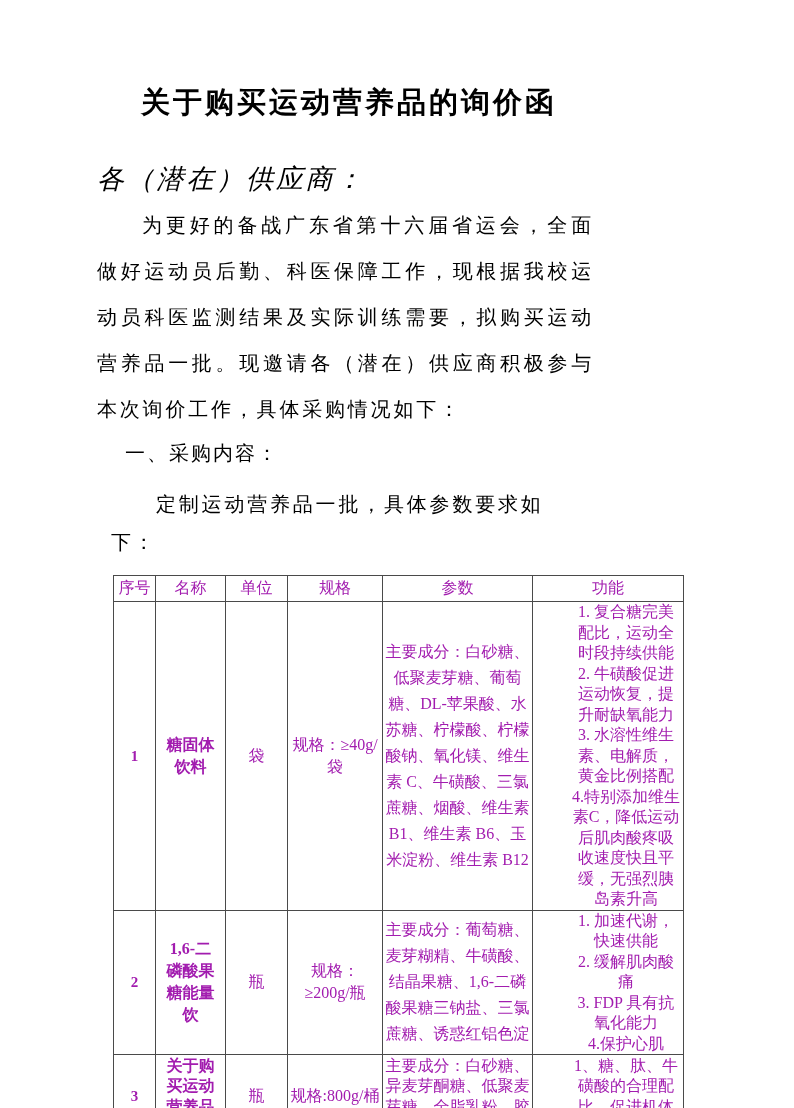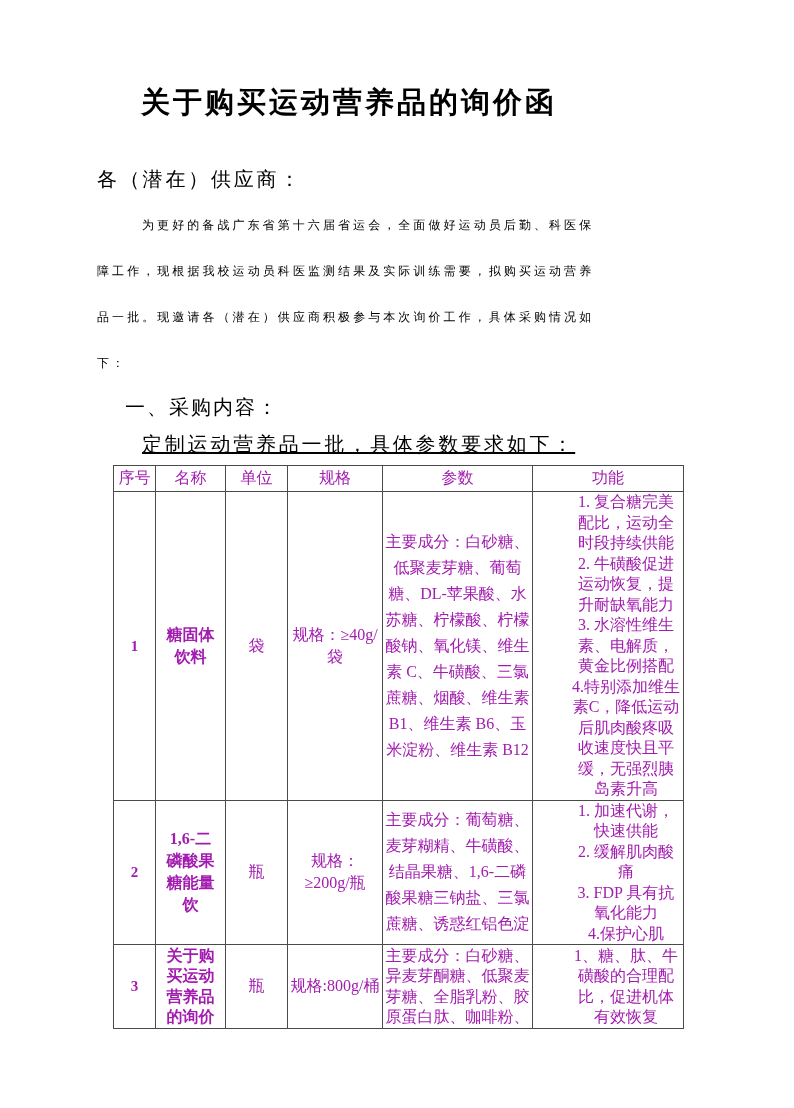--- a/index.html
+++ b/index.html
@@ -15,35 +15,34 @@
     margin:0;padding-top:84px;
     text-align:center;
     font-family:"DejaVu Sans","Liberation Sans",sans-serif;
     font-weight:700;
     font-size:29px;line-height:36px;letter-spacing:3px;
   }
 
   .content{margin:36px 104px 0 97px;}
 
   .salutation{
-    margin:0;font-size:20px;line-height:46px;letter-spacing:2.8px;
+    margin:0;font-size:27px;line-height:46px;letter-spacing:2.8px;font-style:italic;
   }
   .p-intro{
-    margin:0;font-size:12px;line-height:46px;letter-spacing:2.8px;
+    margin:0;font-size:20px;line-height:46px;letter-spacing:2.8px;
     text-indent:45px;text-align:justify;text-justify:inter-ideograph;
   }
   .heading{
     margin:3px 0 0 0;padding-left:28px;
     font-family:"DejaVu Sans","Liberation Sans",sans-serif;
     font-weight:400;font-size:20px;line-height:36px;letter-spacing:2px;
   }
   .p-lead{
-    margin:0;font-size:20px;line-height:38px;letter-spacing:2.8px;
+    margin:14px;font-size:20px;line-height:38px;letter-spacing:2.8px;
     text-indent:45px;
-    text-decoration:underline;
   }
 
   table.spec-table{
     margin:2px 0 0 16px;
     width:570px;table-layout:fixed;
     border-collapse:collapse;
     font-size:16px;color:#a21caf;
   }
   .spec-table th,.spec-table td{
     border:1px solid #4a4a4a;

